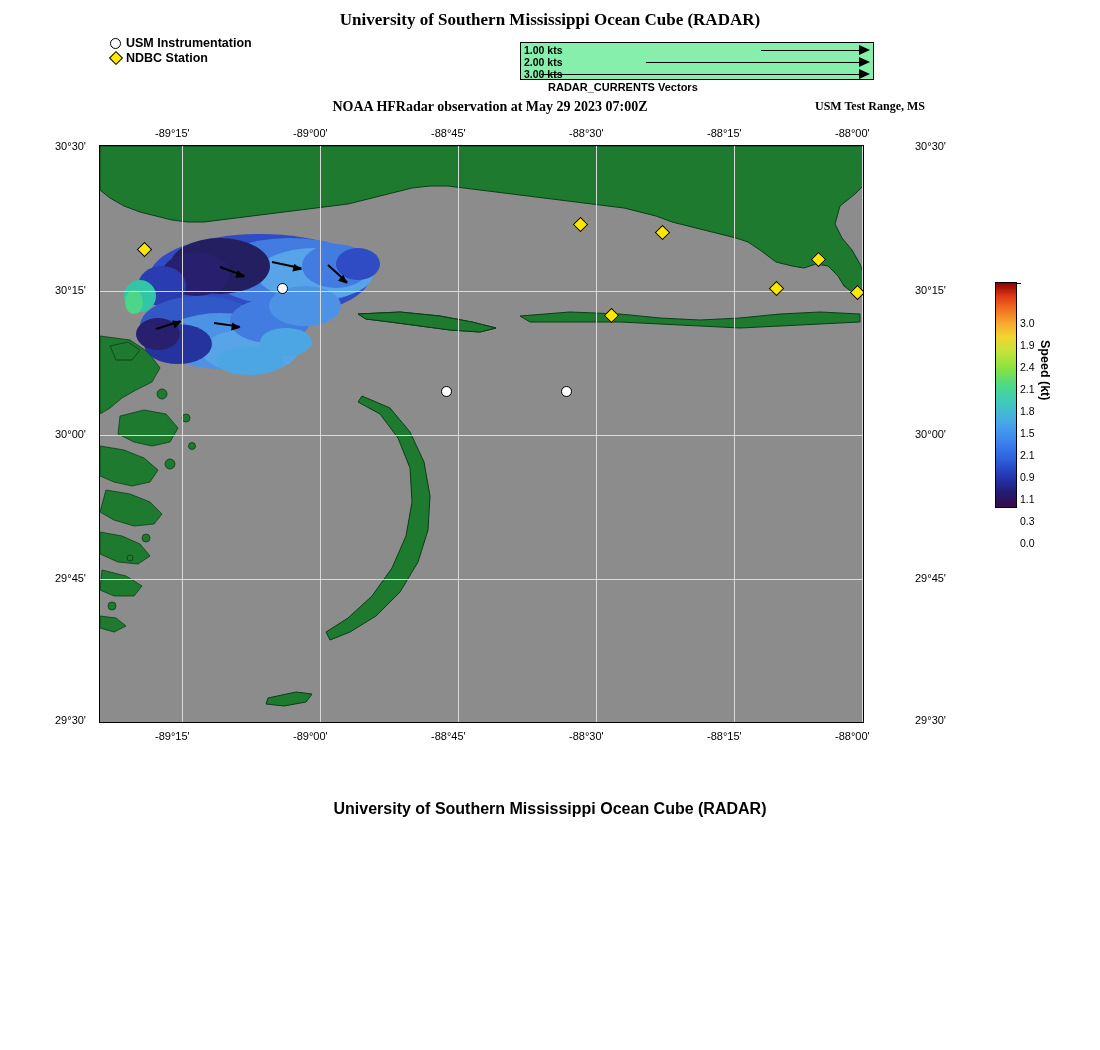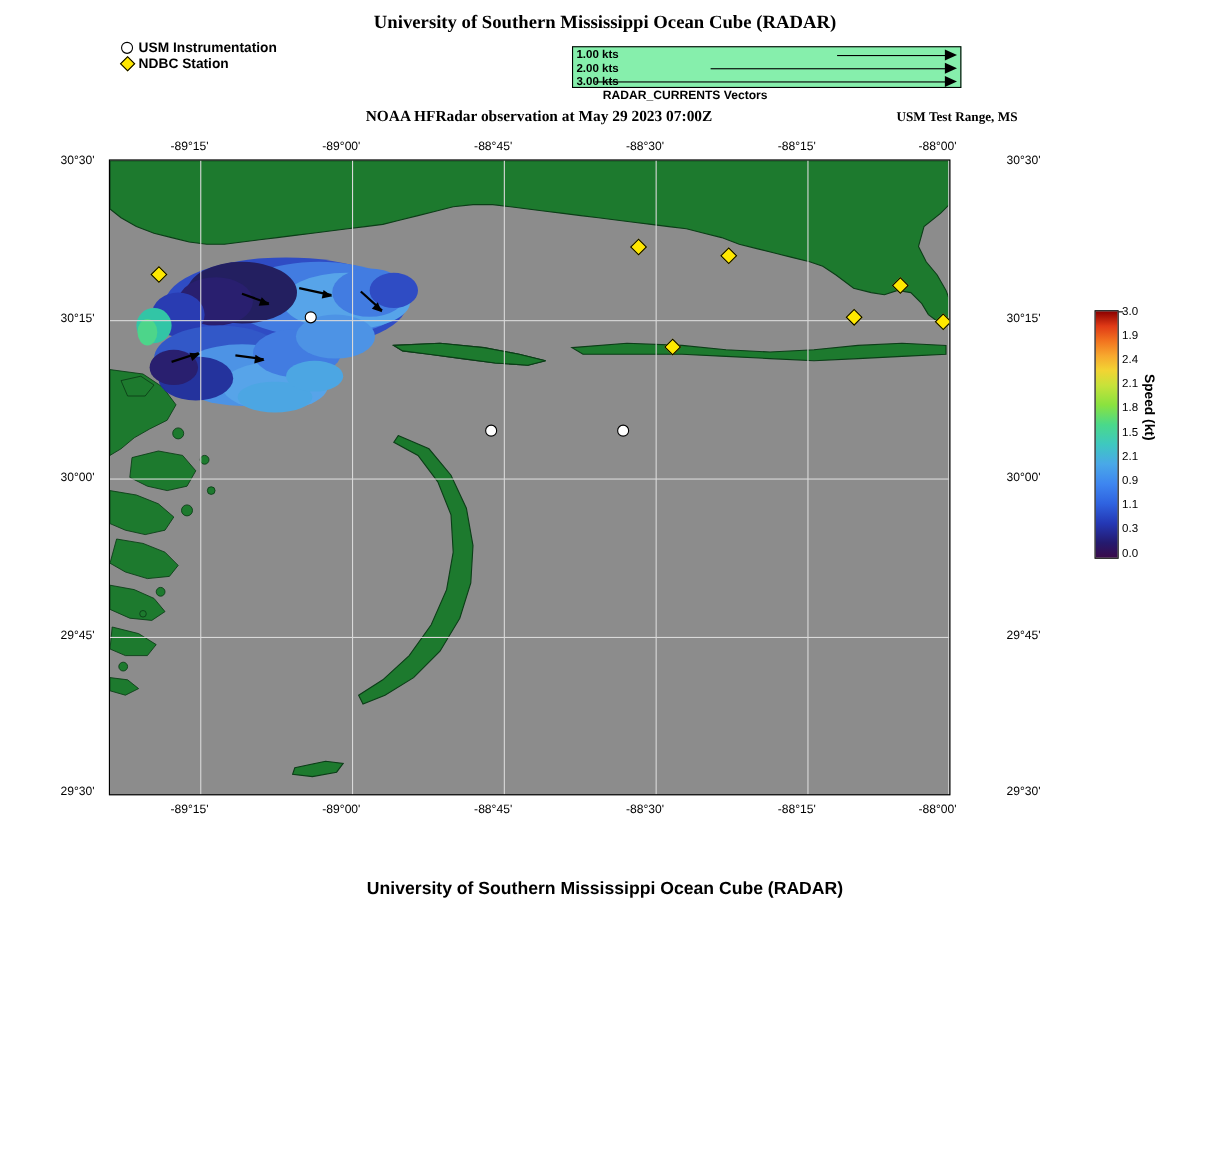--- a/index.html
+++ b/index.html
@@ -37,21 +37,21 @@
   #map-frame{position:absolute;left:99px;top:145px;width:765px;height:578px;border:1px solid #000;box-sizing:border-box;background:#8c8c8c;overflow:hidden;}
   .grid-line{position:absolute;background:#d9d9d9;}
   .axis-label{position:absolute;font-size:11px;color:#000;font-family:"Liberation Sans",sans-serif;white-space:nowrap;}
   
   #colorbar{position:absolute;left:995px;top:282px;width:22px;height:226px;border:1px solid #000;box-sizing:border-box;
     background:linear-gradient(to top,
       #3a0a4a 0%, #241a6e 6%, #2438b5 14%, #2f63e0 22%, #3e86f0 30%,
       #49a8e8 38%, #3ec8c0 46%, #4ad98a 54%, #8ae23f 62%, #c8e23a 70%,
       #f2d433 76%, #f7a82e 82%, #f2731f 88%, #e03a16 94%, #8b0000 100%);
   }
-  .cb-tick{position:absolute;left:1020px;font-size:10.5px;color:#000;font-family:"Liberation Sans",sans-serif;}
+  .cb-tick{position:absolute;left:1020px;font-size:10.5px;color:#000;font-family:"Liberation Sans",sans-serif;margin-top:40px;}
   .cb-mark{position:absolute;left:1017px;width:4px;height:1px;background:#000;}
   #cb-title{position:absolute;left:1052px;top:340px;font-size:12.5px;font-weight:bold;color:#000;
     font-family:"Liberation Sans",sans-serif;transform:rotate(90deg);transform-origin:left top;white-space:nowrap;}
   .station{position:absolute;}
   .st-circle{width:11px;height:11px;border-radius:50%;background:#fff;border:1.6px solid #000;box-sizing:border-box;}
   .st-diamond{width:11px;height:11px;background:#ffe800;border:1.3px solid #000;box-sizing:border-box;transform:rotate(45deg);}
   .vec{position:absolute;height:0;border-top:2px solid #000;transform-origin:0 50%;}
   .vec::after{content:"";position:absolute;right:-1px;top:-4px;width:0;height:0;
     border-top:4.5px solid transparent;border-bottom:4.5px solid transparent;border-left:9px solid #000;}
 </style>

